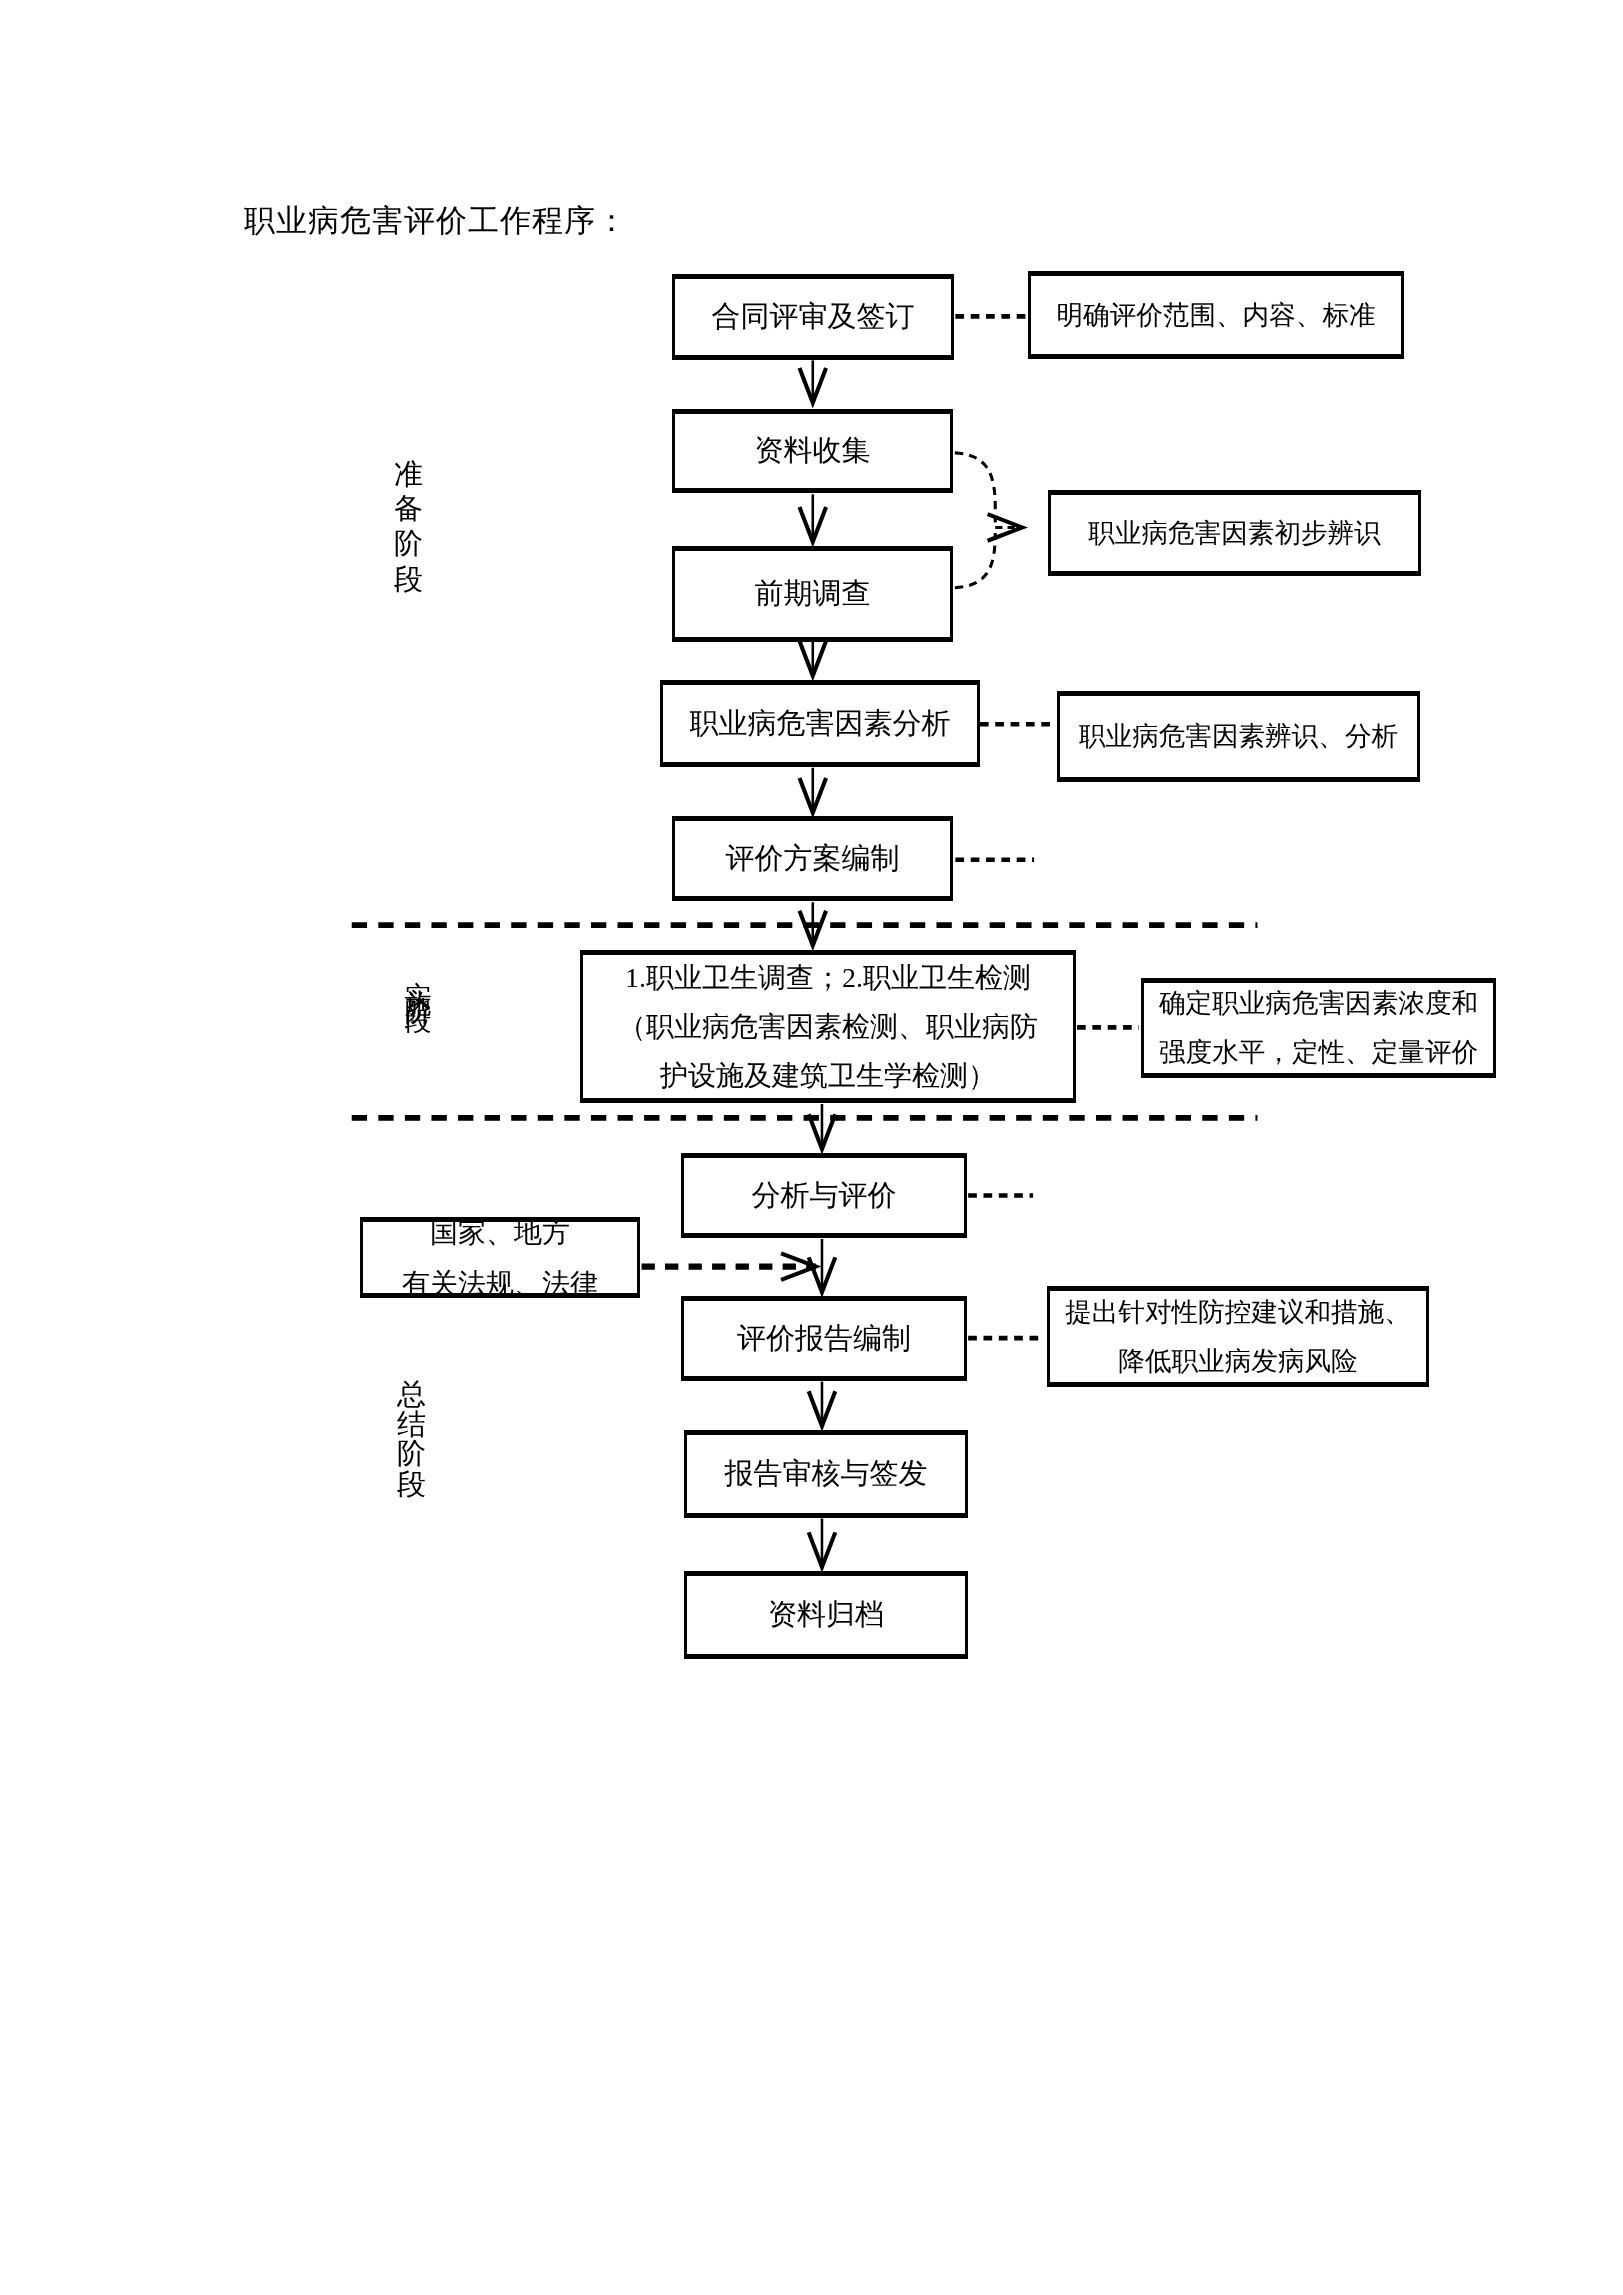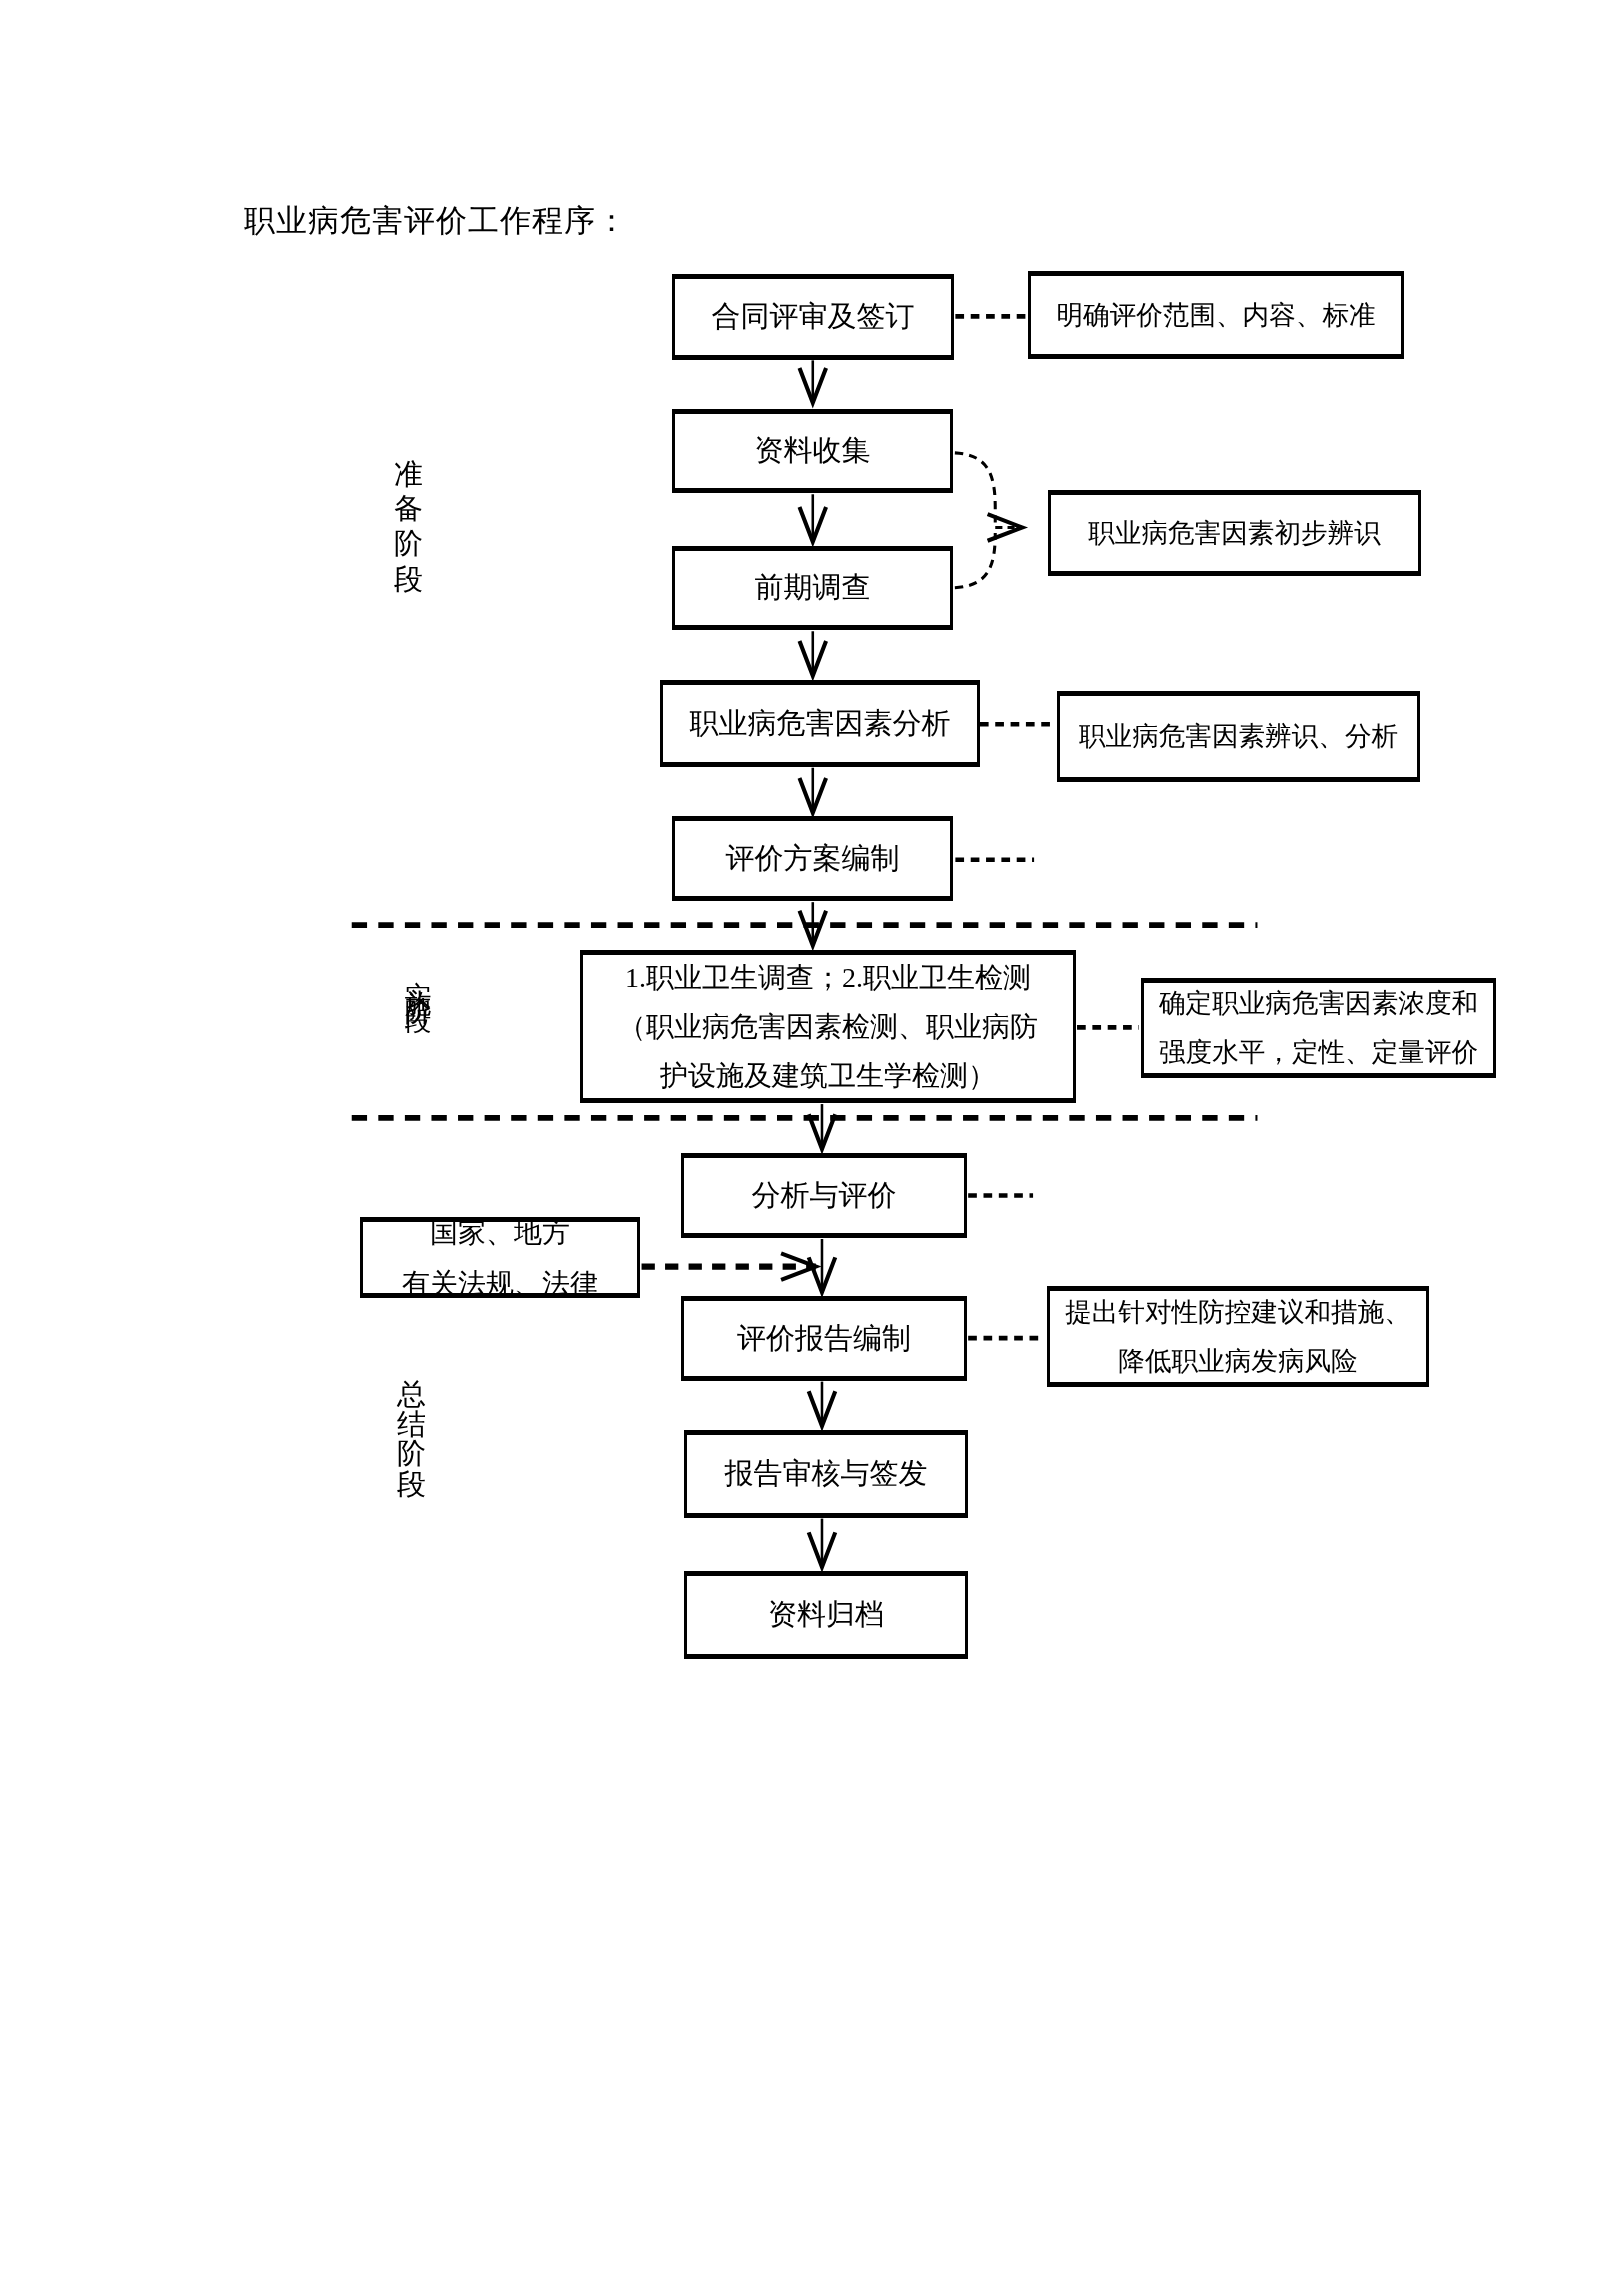--- a/index.html
+++ b/index.html
@@ -97,21 +97,21 @@
   <div class="stage" id="stage-summary">总结阶段</div>
 
   <div class="box" style="left:672px; top:274px; width:282px; height:86px;">
     <div class="ln">合同评审及签订</div>
   </div>
 
   <div class="box" style="left:672px; top:409px; width:281px; height:84px;">
     <div class="ln">资料收集</div>
   </div>
 
-  <div class="box" style="left:672px; top:546px; width:281px; height:84px;">
+  <div class="box" style="left:672px; top:546px; width:281px; height:96px;">
     <div class="ln">前期调查</div>
   </div>
 
   <div class="box" style="left:660px; top:680px; width:320px; height:87px;">
     <div class="ln">职业病危害因素分析</div>
   </div>
 
   <div class="box" style="left:672px; top:816px; width:281px; height:85px;">
     <div class="ln">评价方案编制</div>
   </div>

